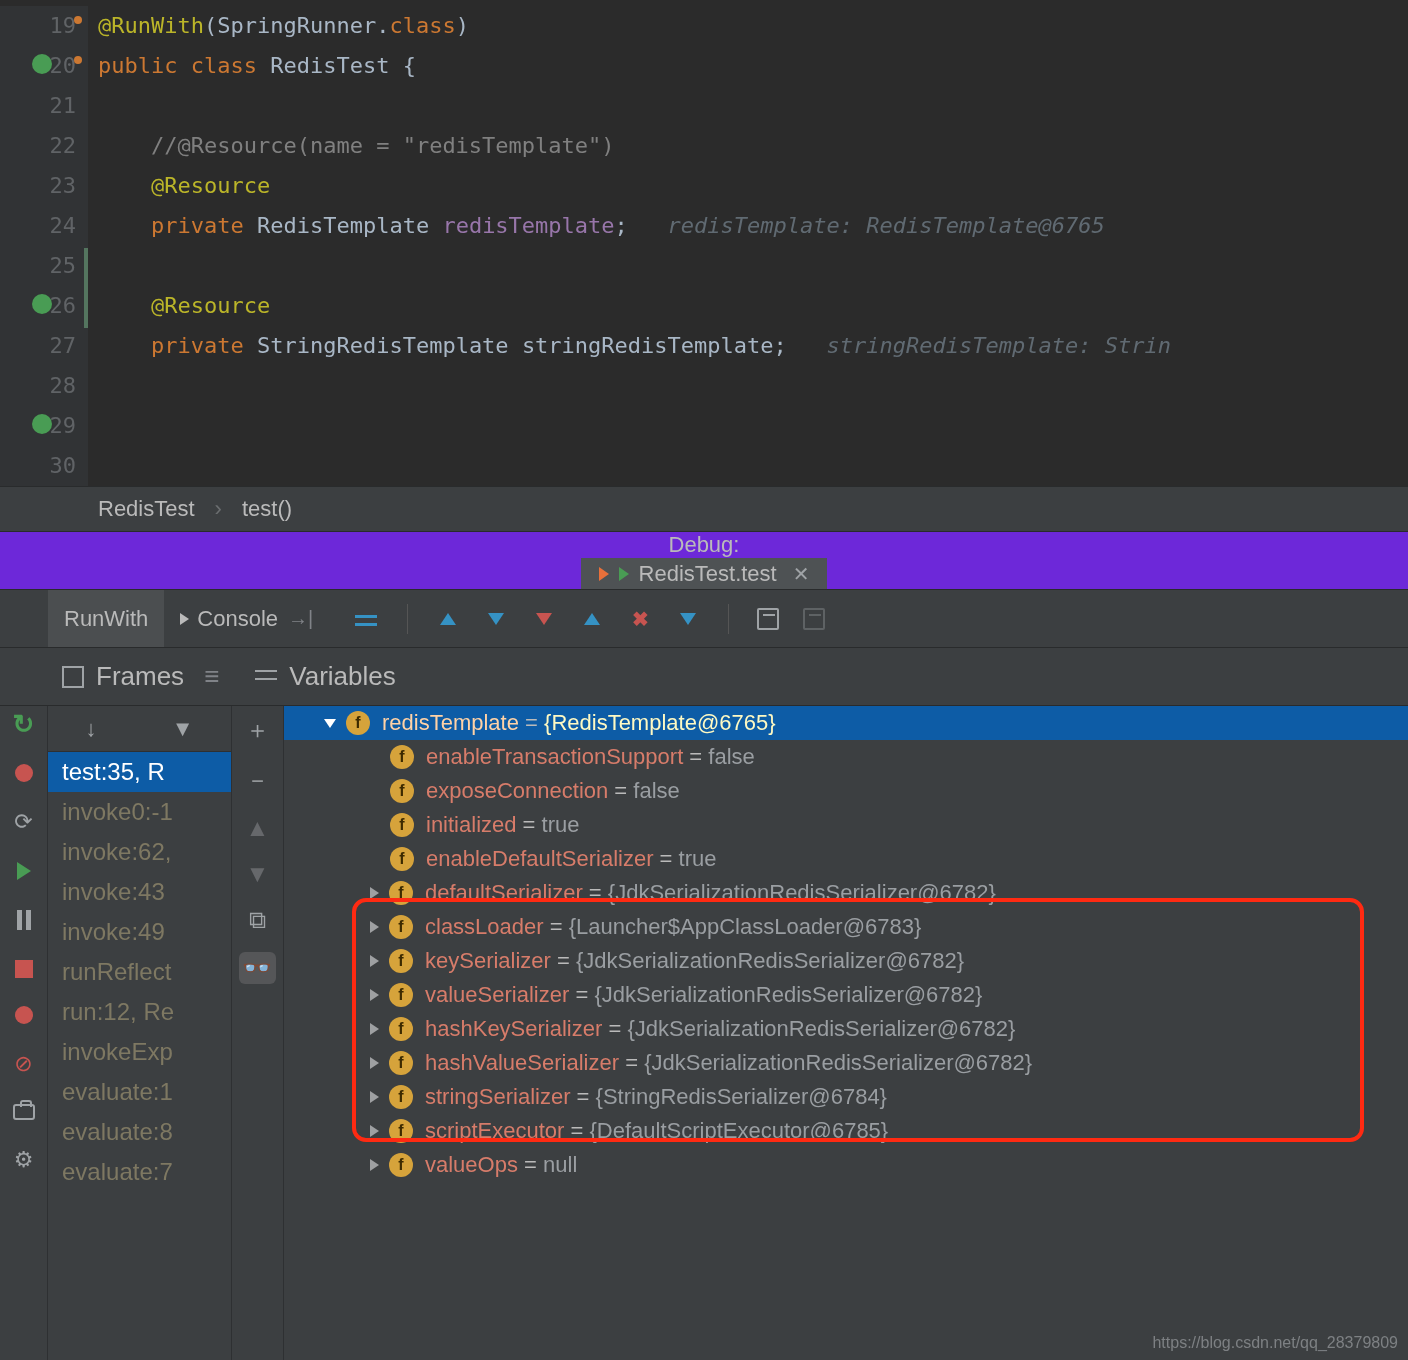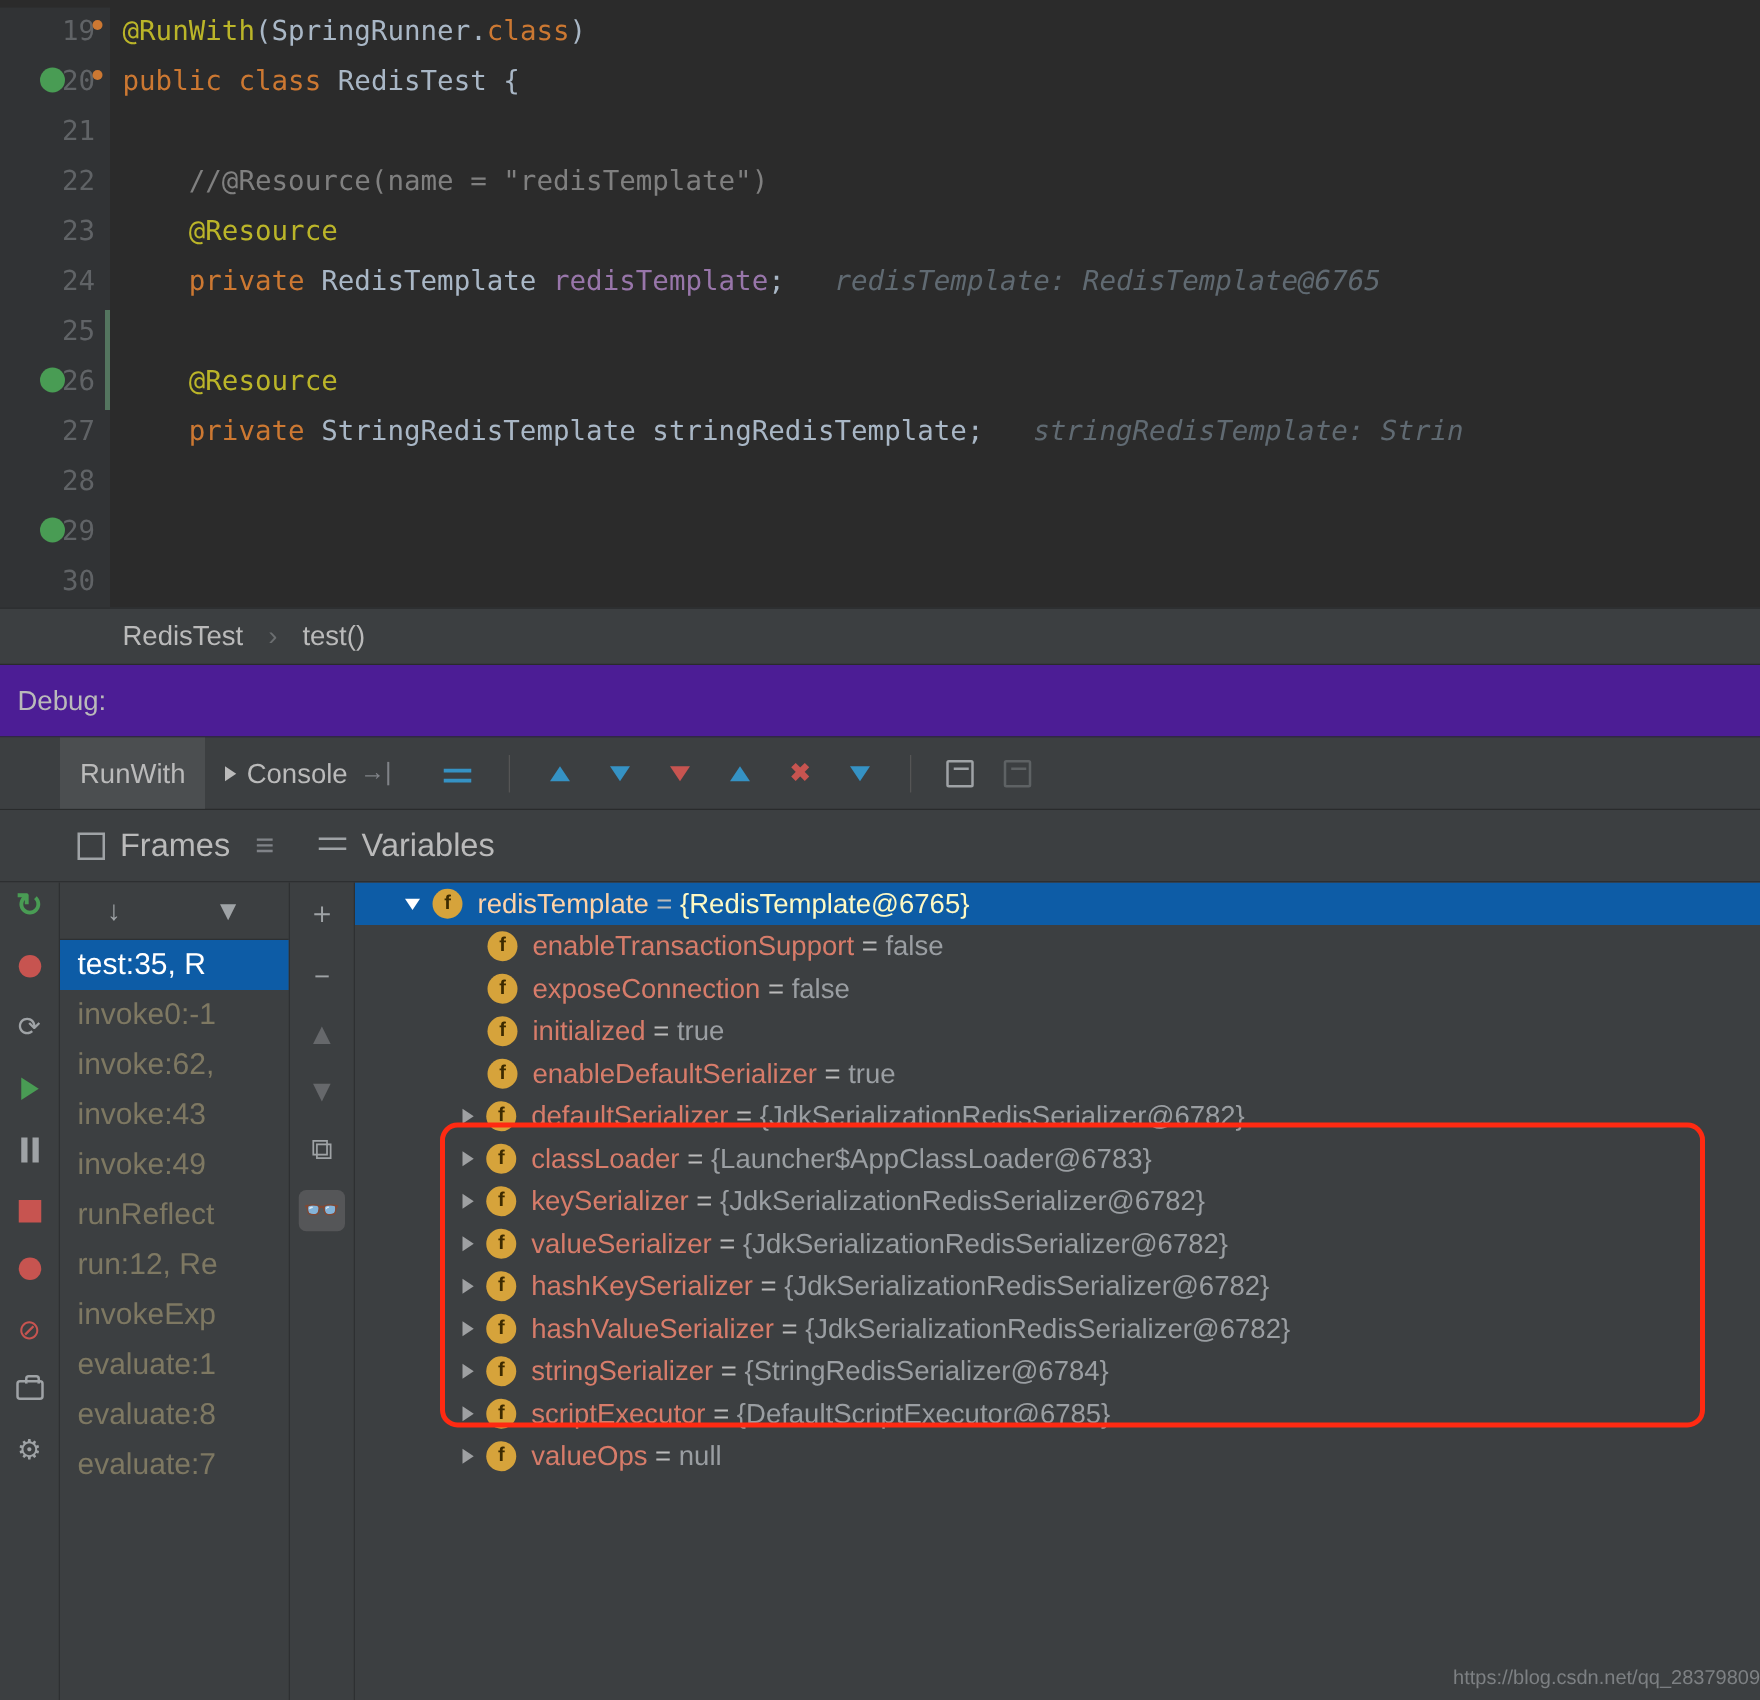--- a/index.html
+++ b/index.html
@@ -71,26 +71,27 @@
     gap:20px;
     font-family:-apple-system,"Segoe UI",sans-serif;
     border-top:1px solid #292b2c;
     border-bottom:1px solid #292b2c;
   }
   .breadcrumb .sep { color:#6b6e70; }
 
   
   .debug-header {
     height:58px;
-    background:#4c1d95;
+    background:#6d28d9;
     display:flex; align-items:center;
     font-family:-apple-system,"Segoe UI",sans-serif;
     font-size:22px;
     color:#bababa;
     border-bottom:1px solid #292b2c;
+    flex-direction:column;
   }
   .debug-header .dbg-label { padding:0 14px; }
   .debug-tab {
     padding:0 18px; height:100%;
     display:flex; align-items:center; gap:10px;
     background:#4e5254;
     cursor:pointer;
   }
   .debug-tab .rerun-ic {
     width:0;height:0;
@@ -306,21 +307,21 @@
   .i3{ width:86px;}
 
   .highlight-box{
     position:absolute;
     border:4px solid #ff2a12;
     border-radius:14px;
     pointer-events:none;
   }
 
   .watermark{
-    position:absolute; right:0; bottom:8px;
+    position:absolute; right:10px; bottom:8px;
     font-size:16px; color:#7d8083;
     font-family:-apple-system,"Segoe UI",sans-serif;
   }
 </style>
 </head>
 <body>
 
 <div class="editor">
   <div class="gutter">
     <div>19</div>
@@ -359,20 +360,26 @@
 </div>
 
 <div class="breadcrumb">
   <span>RedisTest</span>
   <span class="sep">›</span>
   <span>test()</span>
 </div>
 
 <div class="debug-header">
   <span class="dbg-label">Debug:</span>
+  <div class="debug-tab">
+    <span class="rerun-ic"></span>
+    <span class="run-ic"></span>
+    <span>RedisTest.test</span>
+    <span class="close">✕</span>
+  </div>
 </div>
 
 <div class="debug-toolbar">
   <div class="left-toolcol"></div>
   <div class="dbg-tabs">
     <div class="dbg-tab">
       <span>RunWith</span>
     </div>
     <div class="dbg-tab inactive">
       <span class="arrow"></span>

